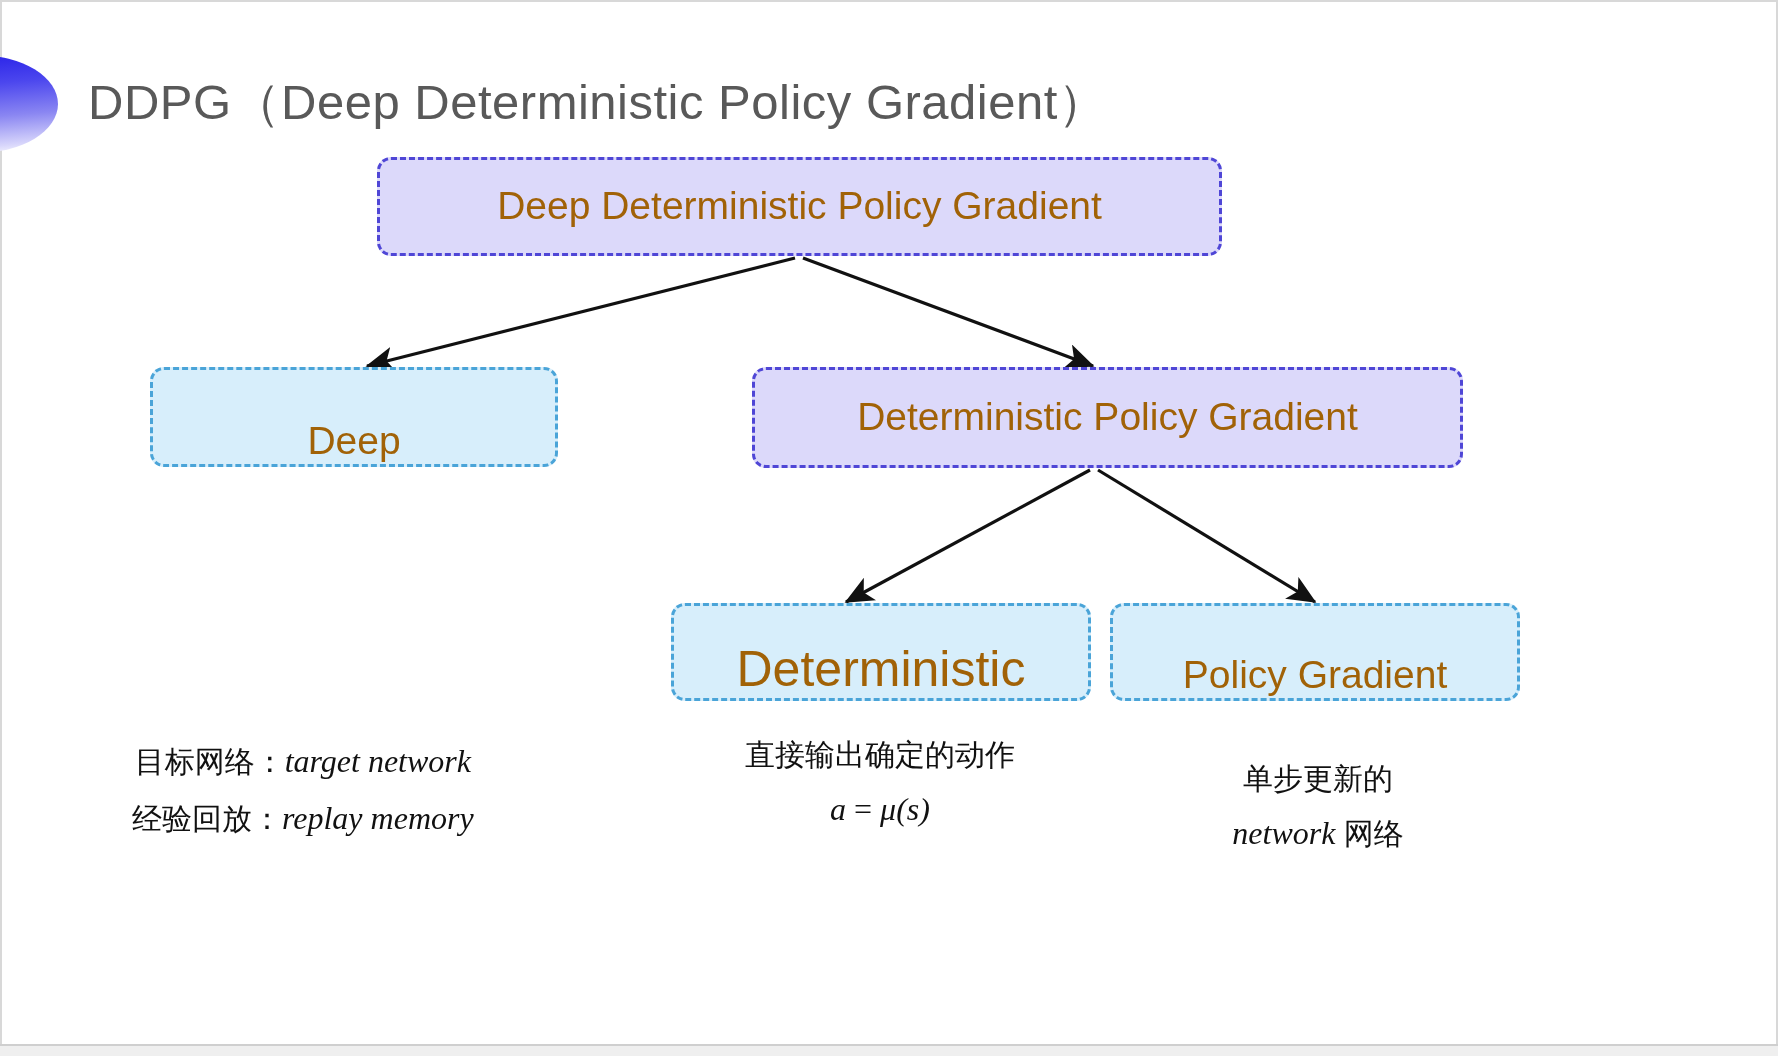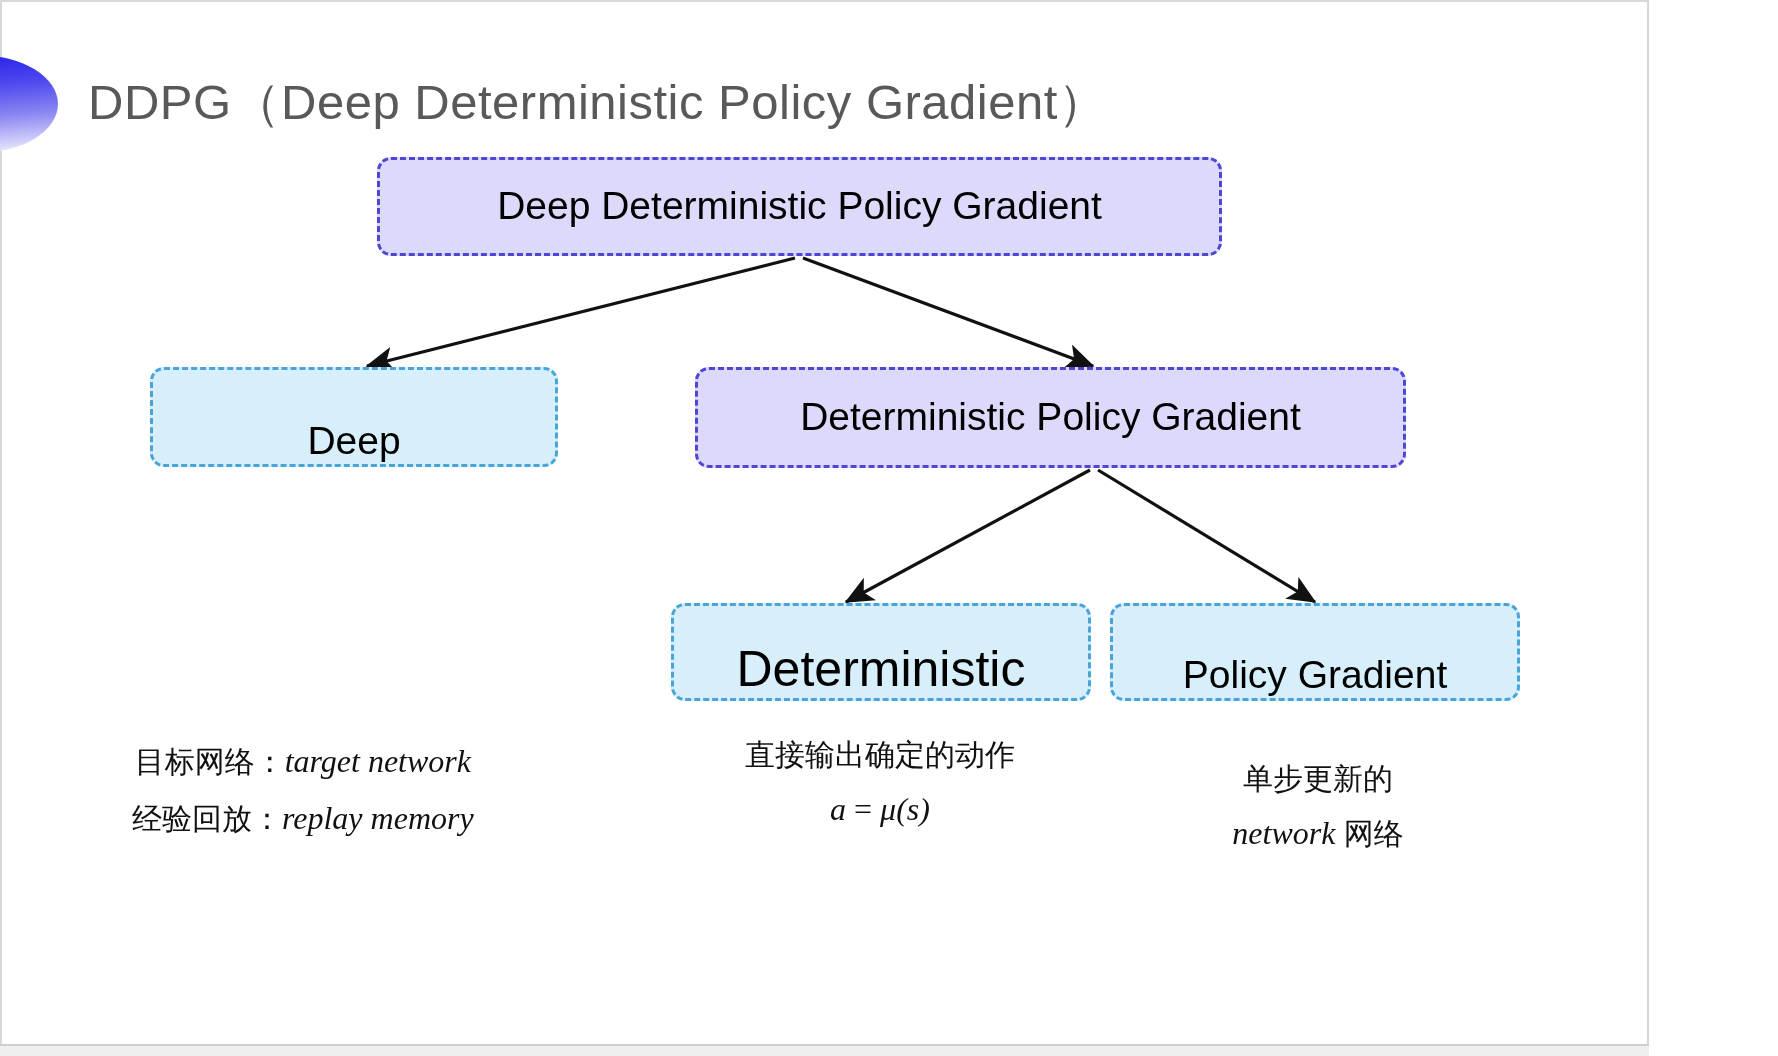--- a/index.html
+++ b/index.html
@@ -6,21 +6,21 @@
     margin: 0;
     padding: 0;
     background: #ffffff;
   }
   body {
     font-family: "Liberation Sans", "DejaVu Sans", sans-serif;
   }
 
   #slide {
     position: relative;
-    width: 1649px;
+    width: 1778px;
     height: 1056px;
     background: #ffffff;
     overflow: hidden;
   }
 
   
   .frame-edge {
     position: absolute;
     background: #d8d8d8;
     pointer-events: none;
@@ -54,37 +54,37 @@
 
   
   .node {
     position: absolute;
     box-sizing: border-box;
     display: flex;
     align-items: center;
     justify-content: center;
     border-radius: 14px;
     text-align: center;
-    color: #000000;
+    color: #a16207;
     font-weight: 400;
     line-height: 1.15;
   }
   .node.purple {
     background: #dcd9fa;
     border: 3px dashed #4f46d6;
   }
   .node.blue {
     background: #d7eefb;
     border: 3px dashed #4aa4d8;
     align-items: flex-end;
   }
 
   #node-root   { left: 377px;  top: 157px; width: 845px; height: 99px;  font-size: 39px; }
   #node-deep   { left: 150px;  top: 367px; width: 408px; height: 100px; font-size: 39px; }
-  #node-dpg    { left: 695px;  top: 367px; width: 711px; height: 101px; font-size: 39px; }
+  #node-dpg    { left: 752px;  top: 367px; width: 711px; height: 101px; font-size: 39px; }
   #node-det    { left: 628px;  top: 603px; width: 420px; height: 98px;  font-size: 50px; margin-left: 43px; }
   #node-pg     { left: 1110px; top: 603px; width: 410px; height: 98px;  font-size: 39px; }
 
   
   #arrows {
     position: absolute;
     left: 0; top: 0;
     width: 1778px; height: 1056px;
     pointer-events: none;
   }

